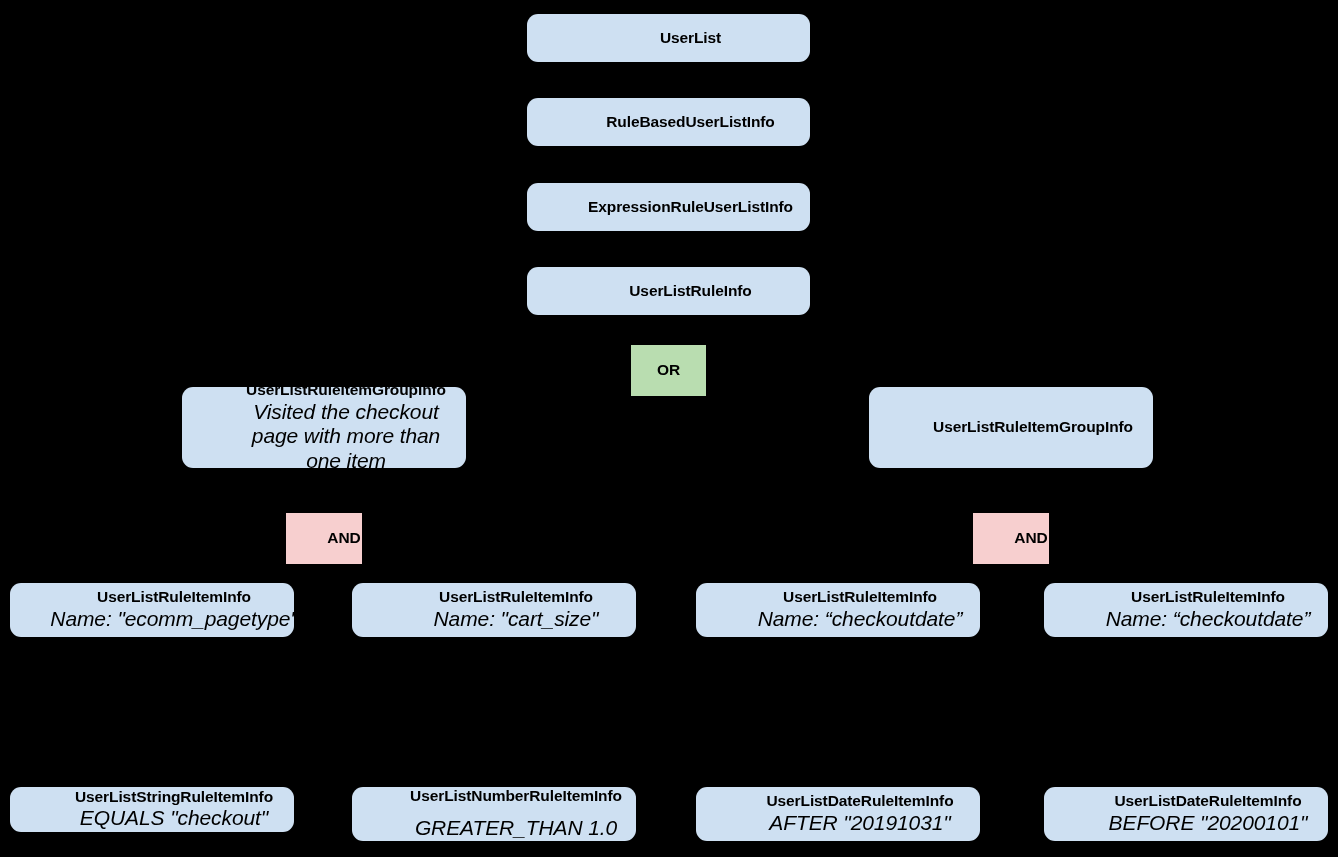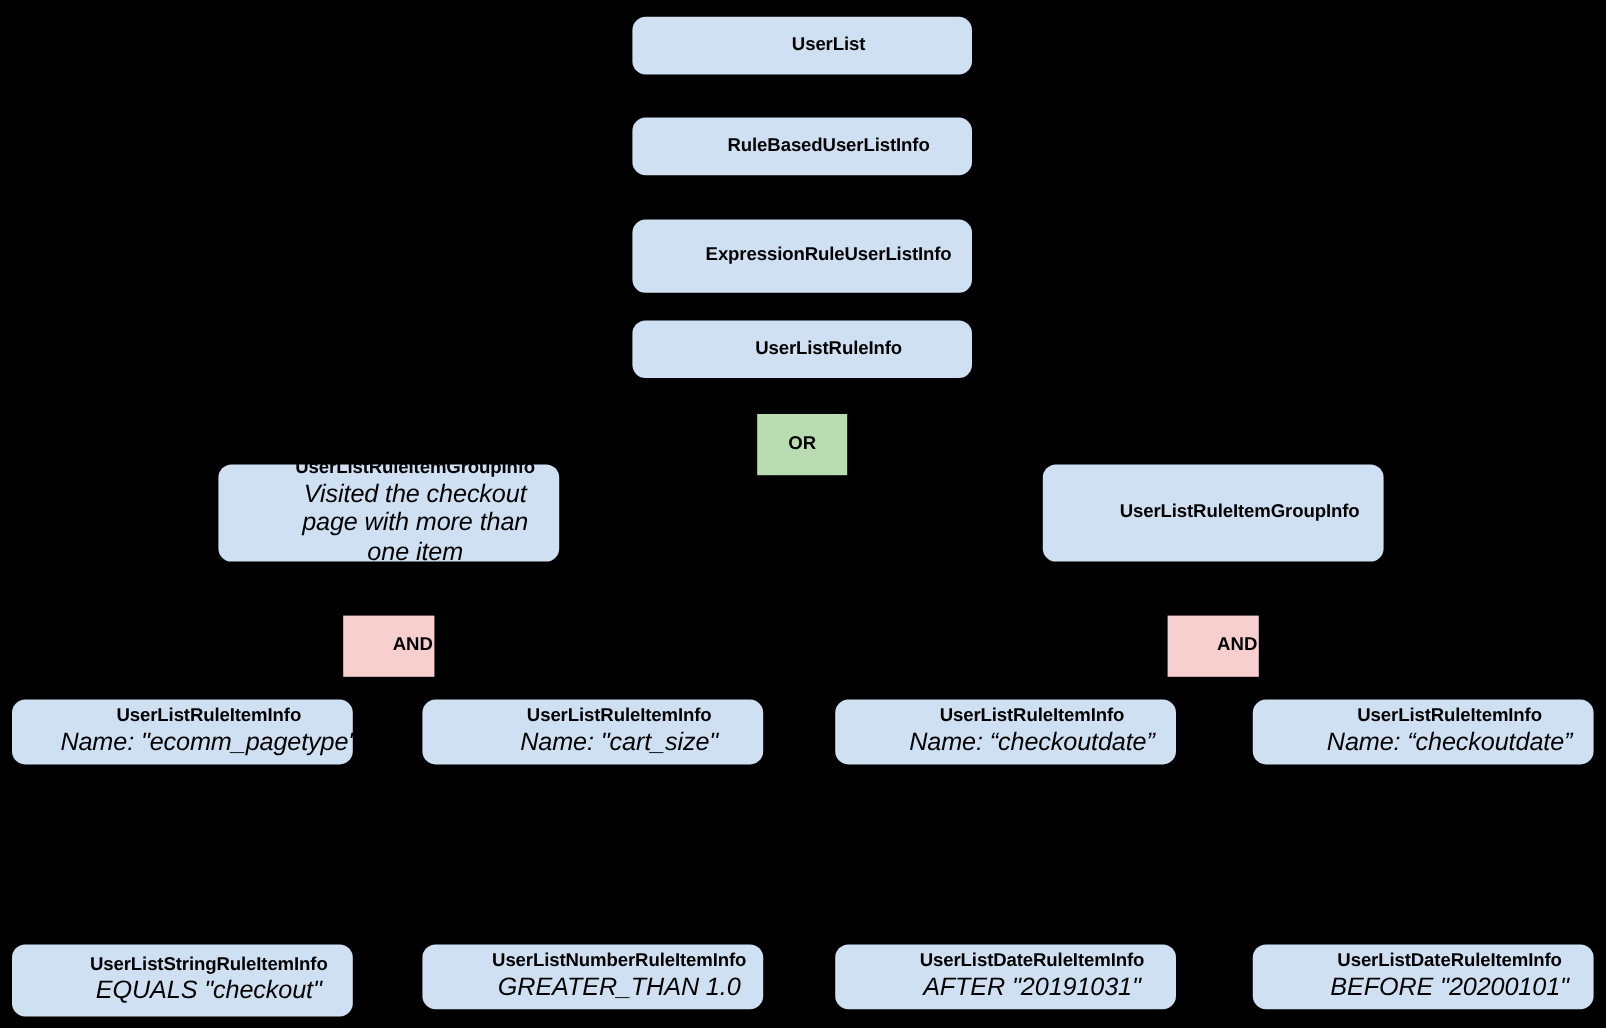--- a/index.html
+++ b/index.html
@@ -99,21 +99,21 @@
       <path d="M 494 637 C 494 712, 494 712, 494 787" fill="none" stroke="#000000" stroke-width="2" marker-end="url(#arrow)"></path>
       <path d="M 838 637 C 838 712, 838 712, 838 787" fill="none" stroke="#000000" stroke-width="2" marker-end="url(#arrow)"></path>
       <path d="M 1186 637 C 1186 712, 1186 712, 1186 787" fill="none" stroke="#000000" stroke-width="2" marker-end="url(#arrow)"></path>
     </svg>
 <div class="node entity" style="left: 527px; top: 14px; width: 283px; height: 48px;">
       <div class="title">UserList</div>
     </div>
     <div class="node entity" style="left: 527px; top: 98px; width: 283px; height: 48px; justify-content: center;">
       <div class="title">RuleBasedUserListInfo</div>
     </div>
-    <div class="node entity" style="left: 527px; top: 183px; width: 283px; height: 61px;">
+    <div class="node entity" style="left: 527px; top: 183px; width: 283px; height: 48px;">
       <div class="title">ExpressionRuleUserListInfo</div>
     </div>
     <div class="node entity" style="left: 527px; top: 267px; width: 283px; height: 48px;">
       <div class="title">UserListRuleInfo</div>
     </div>
     <div class="node op or-op" style="left: 631px; top: 345px; width: 75px; height: 51px;">
       <div class="op-label">OR</div>
     </div>
     <div class="node entity" style="left: 182px; top: 387px; width: 284px; height: 81px;">
       <div class="title">UserListRuleItemGroupInfo</div>
@@ -137,25 +137,25 @@
       <div class="detail nowrap">Name: "cart_size"</div>
     </div>
     <div class="node entity" style="left: 696px; top: 583px; width: 284px; height: 54px;">
       <div class="title">UserListRuleItemInfo</div>
       <div class="detail nowrap">Name: “checkoutdate”</div>
     </div>
     <div class="node entity" style="left: 1044px; top: 583px; width: 284px; height: 54px;">
       <div class="title">UserListRuleItemInfo</div>
       <div class="detail nowrap">Name: “checkoutdate”</div>
     </div>
-    <div class="node entity" style="left: 10px; top: 787px; width: 284px; height: 60px;">
+    <div class="node entity" style="left: 10px; top: 787px; width: 284px; height: 45px;">
       <div class="title">UserListStringRuleItemInfo</div>
       <div class="detail nowrap">EQUALS "checkout"</div>
     </div>
-    <div class="node entity" style="left: 352px; top: 787px; width: 284px; height: 54px;">
+    <div class="node entity" style="left: 352px; top: 787px; width: 284px; height: 54px; justify-content: space-between;">
       <div class="title">UserListNumberRuleItemInfo</div>
       <div class="detail nowrap">GREATER_THAN 1.0</div>
     </div>
     <div class="node entity" style="left: 696px; top: 787px; width: 284px; height: 54px;">
       <div class="title">UserListDateRuleItemInfo</div>
       <div class="detail nowrap">AFTER "20191031"</div>
     </div>
     <div class="node entity" style="left: 1044px; top: 787px; width: 284px; height: 54px;">
       <div class="title">UserListDateRuleItemInfo</div>
       <div class="detail nowrap">BEFORE "20200101"</div>

